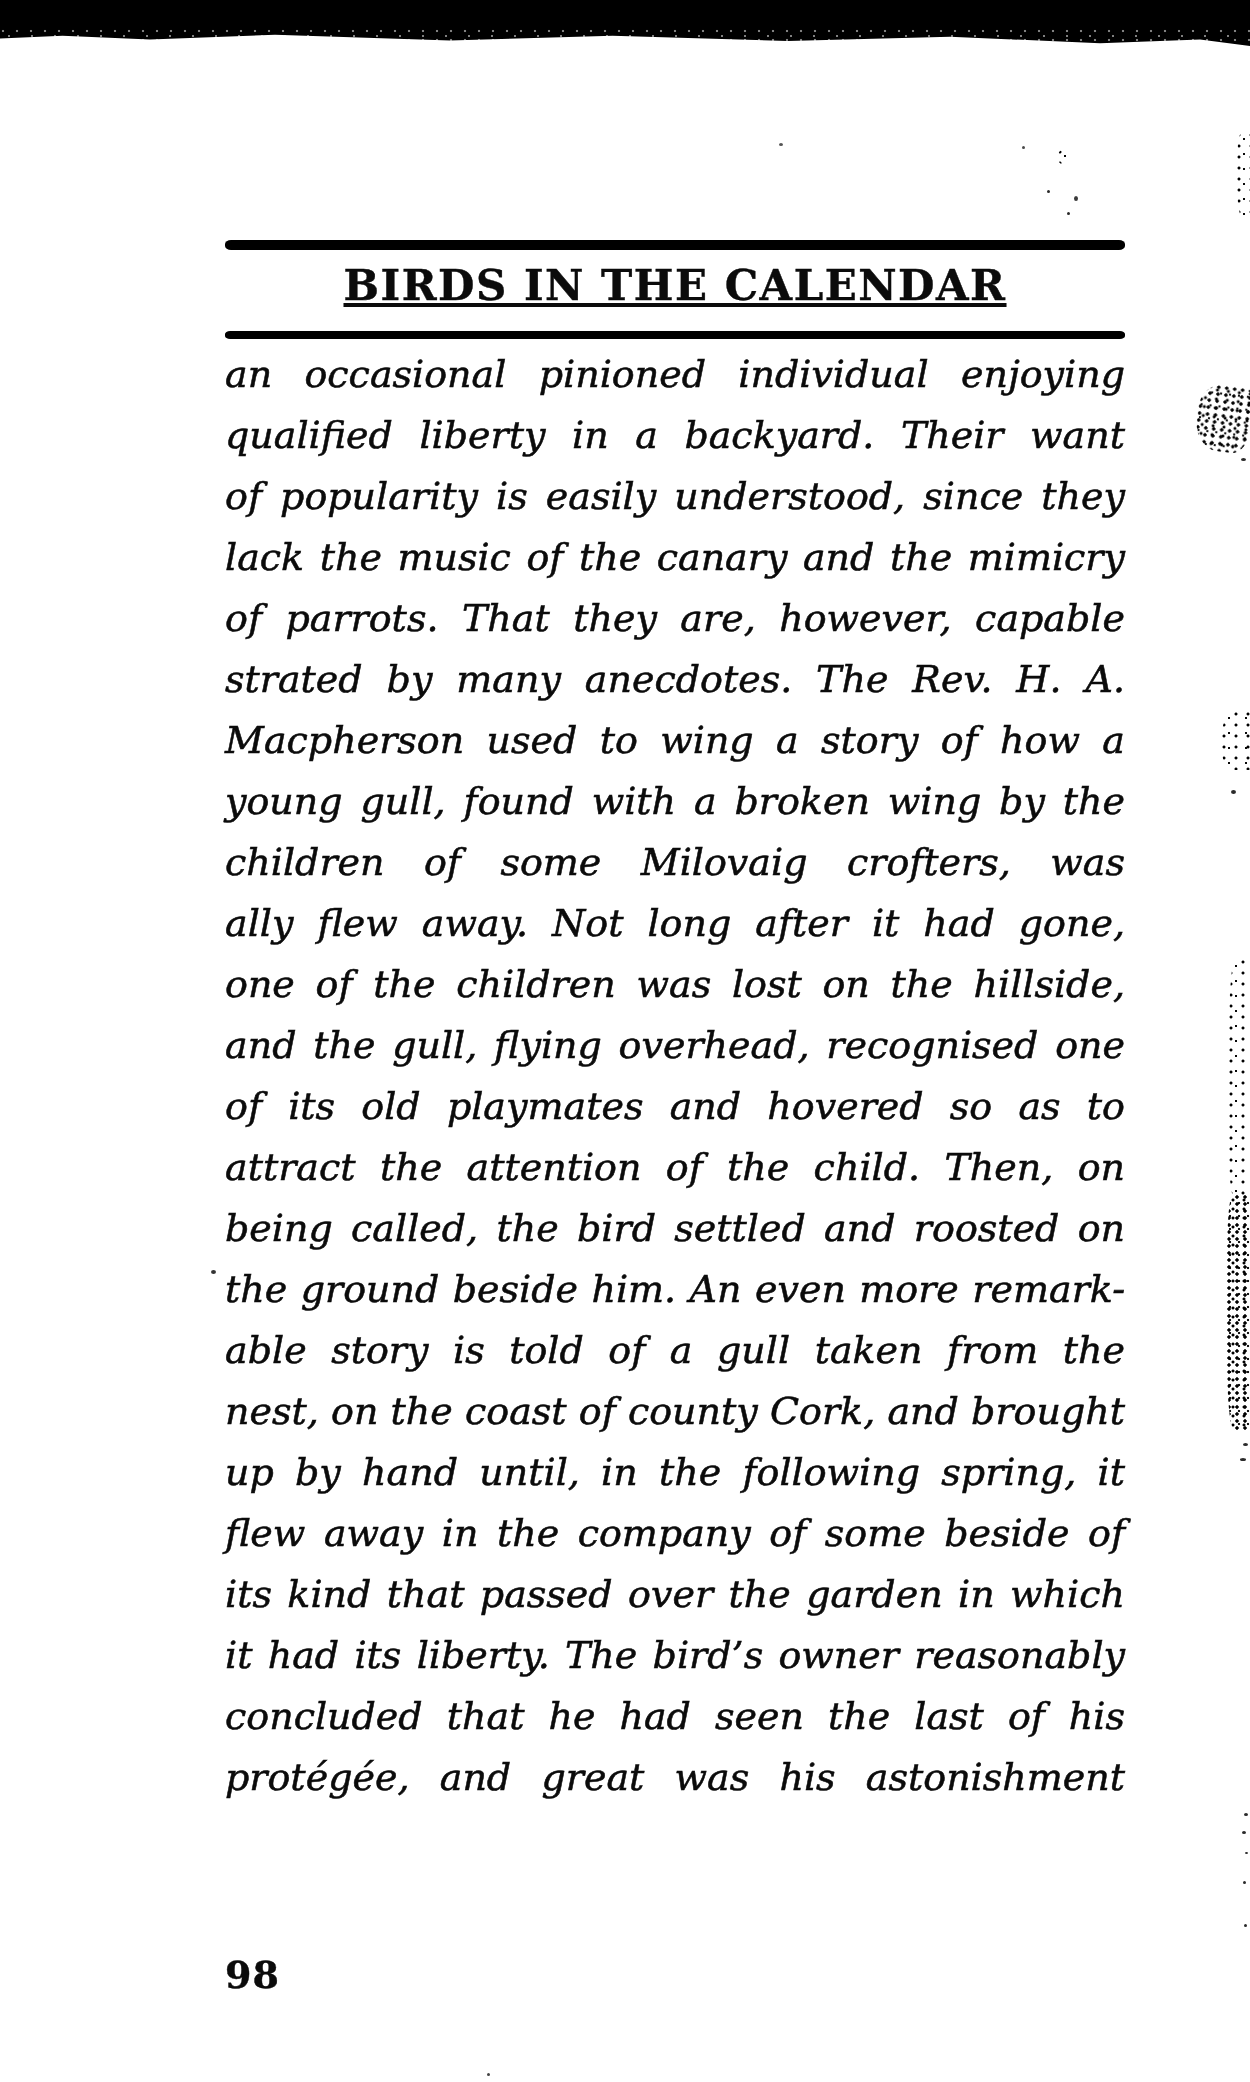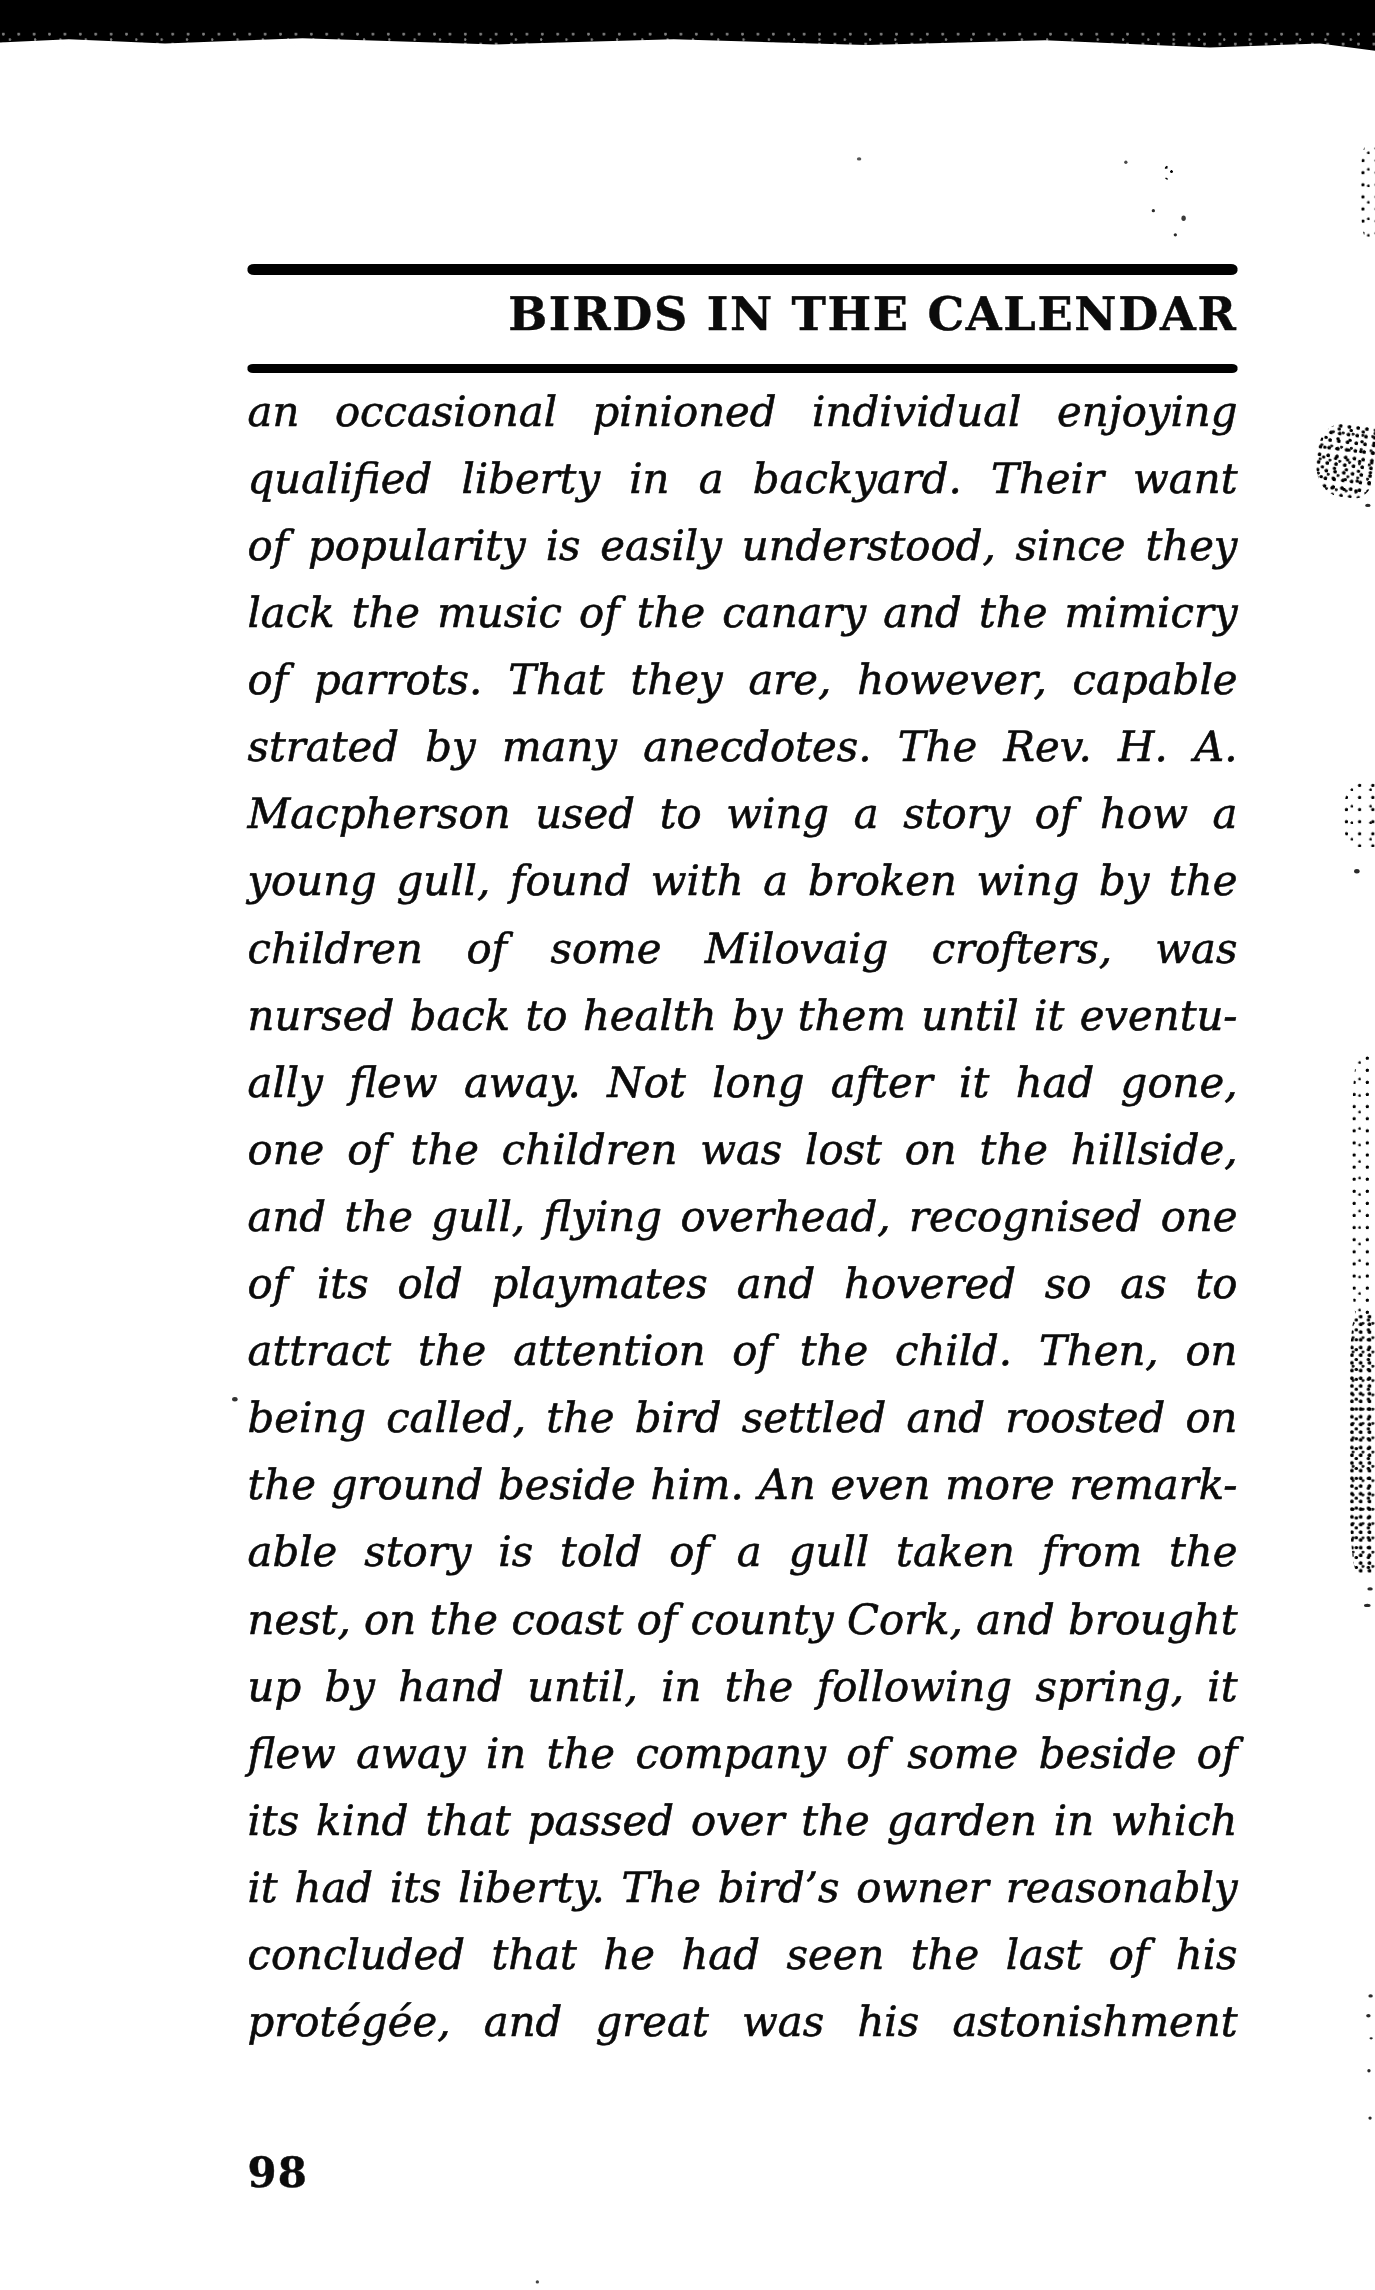--- a/index.html
+++ b/index.html
@@ -32,22 +32,22 @@
       radial-gradient(circle at 7px 6px,#0a0a0a 1px,transparent 1.5px);
     background-size:12px 11px,17px 15px;
   }
   .dot{position:absolute;background:#2a2a2a;border-radius:50%;}
   
   .content{position:absolute;left:225px;top:240px;width:900px;height:1842px;}
   .rule{position:absolute;left:0;width:900px;background:#000;}
   .rule-top{top:0;height:10px;border-radius:6px/4px;}
   .rule-bottom{top:91px;height:8px;border-radius:5px/3px;}
   .title{
-    position:absolute;top:18px;left:0;width:900px;text-align:right;
-    font-size:42px;font-weight:bold;letter-spacing:1.5px;line-height:56px;
+    position:absolute;top:18px;left:0;width:900px;text-align:center;
+    font-size:42px;font-weight:bold;letter-spacing:1.5px;line-height:56px;text-decoration:underline;
     -webkit-text-stroke:.4px #0b0b0b;
   }
   .bodytext{position:absolute;top:104px;left:0;width:900px;}
   .line{
     height:61px;line-height:61px;font-size:38px;
     text-align:justify;text-align-last:justify;font-style:italic;
     -webkit-text-stroke:.55px #0b0b0b;
   }
   .pagenum{
     position:absolute;top:1712px;left:0;width:900px;text-align:left;
@@ -94,21 +94,20 @@
   <div class="bodytext">
     <div class="line">an occasional pinioned individual enjoying</div>
     <div class="line">qualified liberty in a backyard. Their want</div>
     <div class="line">of popularity is easily understood, since they</div>
     <div class="line">lack the music of the canary and the mimicry</div>
     <div class="line">of parrots. That they are, however, capable</div>
     <div class="line">strated by many anecdotes. The Rev. H. A.</div>
     <div class="line">Macpherson used to wing a story of how a</div>
     <div class="line">young gull, found with a broken wing by the</div>
     <div class="line">children of some Milovaig crofters, was</div>
-    <div class="line">nursed back to health by them until it eventu-</div>
     <div class="line">ally flew away. Not long after it had gone,</div>
     <div class="line">one of the children was lost on the hillside,</div>
     <div class="line">and the gull, flying overhead, recognised one</div>
     <div class="line">of its old playmates and hovered so as to</div>
     <div class="line">attract the attention of the child. Then, on</div>
     <div class="line">being called, the bird settled and roosted on</div>
     <div class="line">the ground beside him. An even more remark-</div>
     <div class="line">able story is told of a gull taken from the</div>
     <div class="line">nest, on the coast of county Cork, and brought</div>
     <div class="line">up by hand until, in the following spring, it</div>

